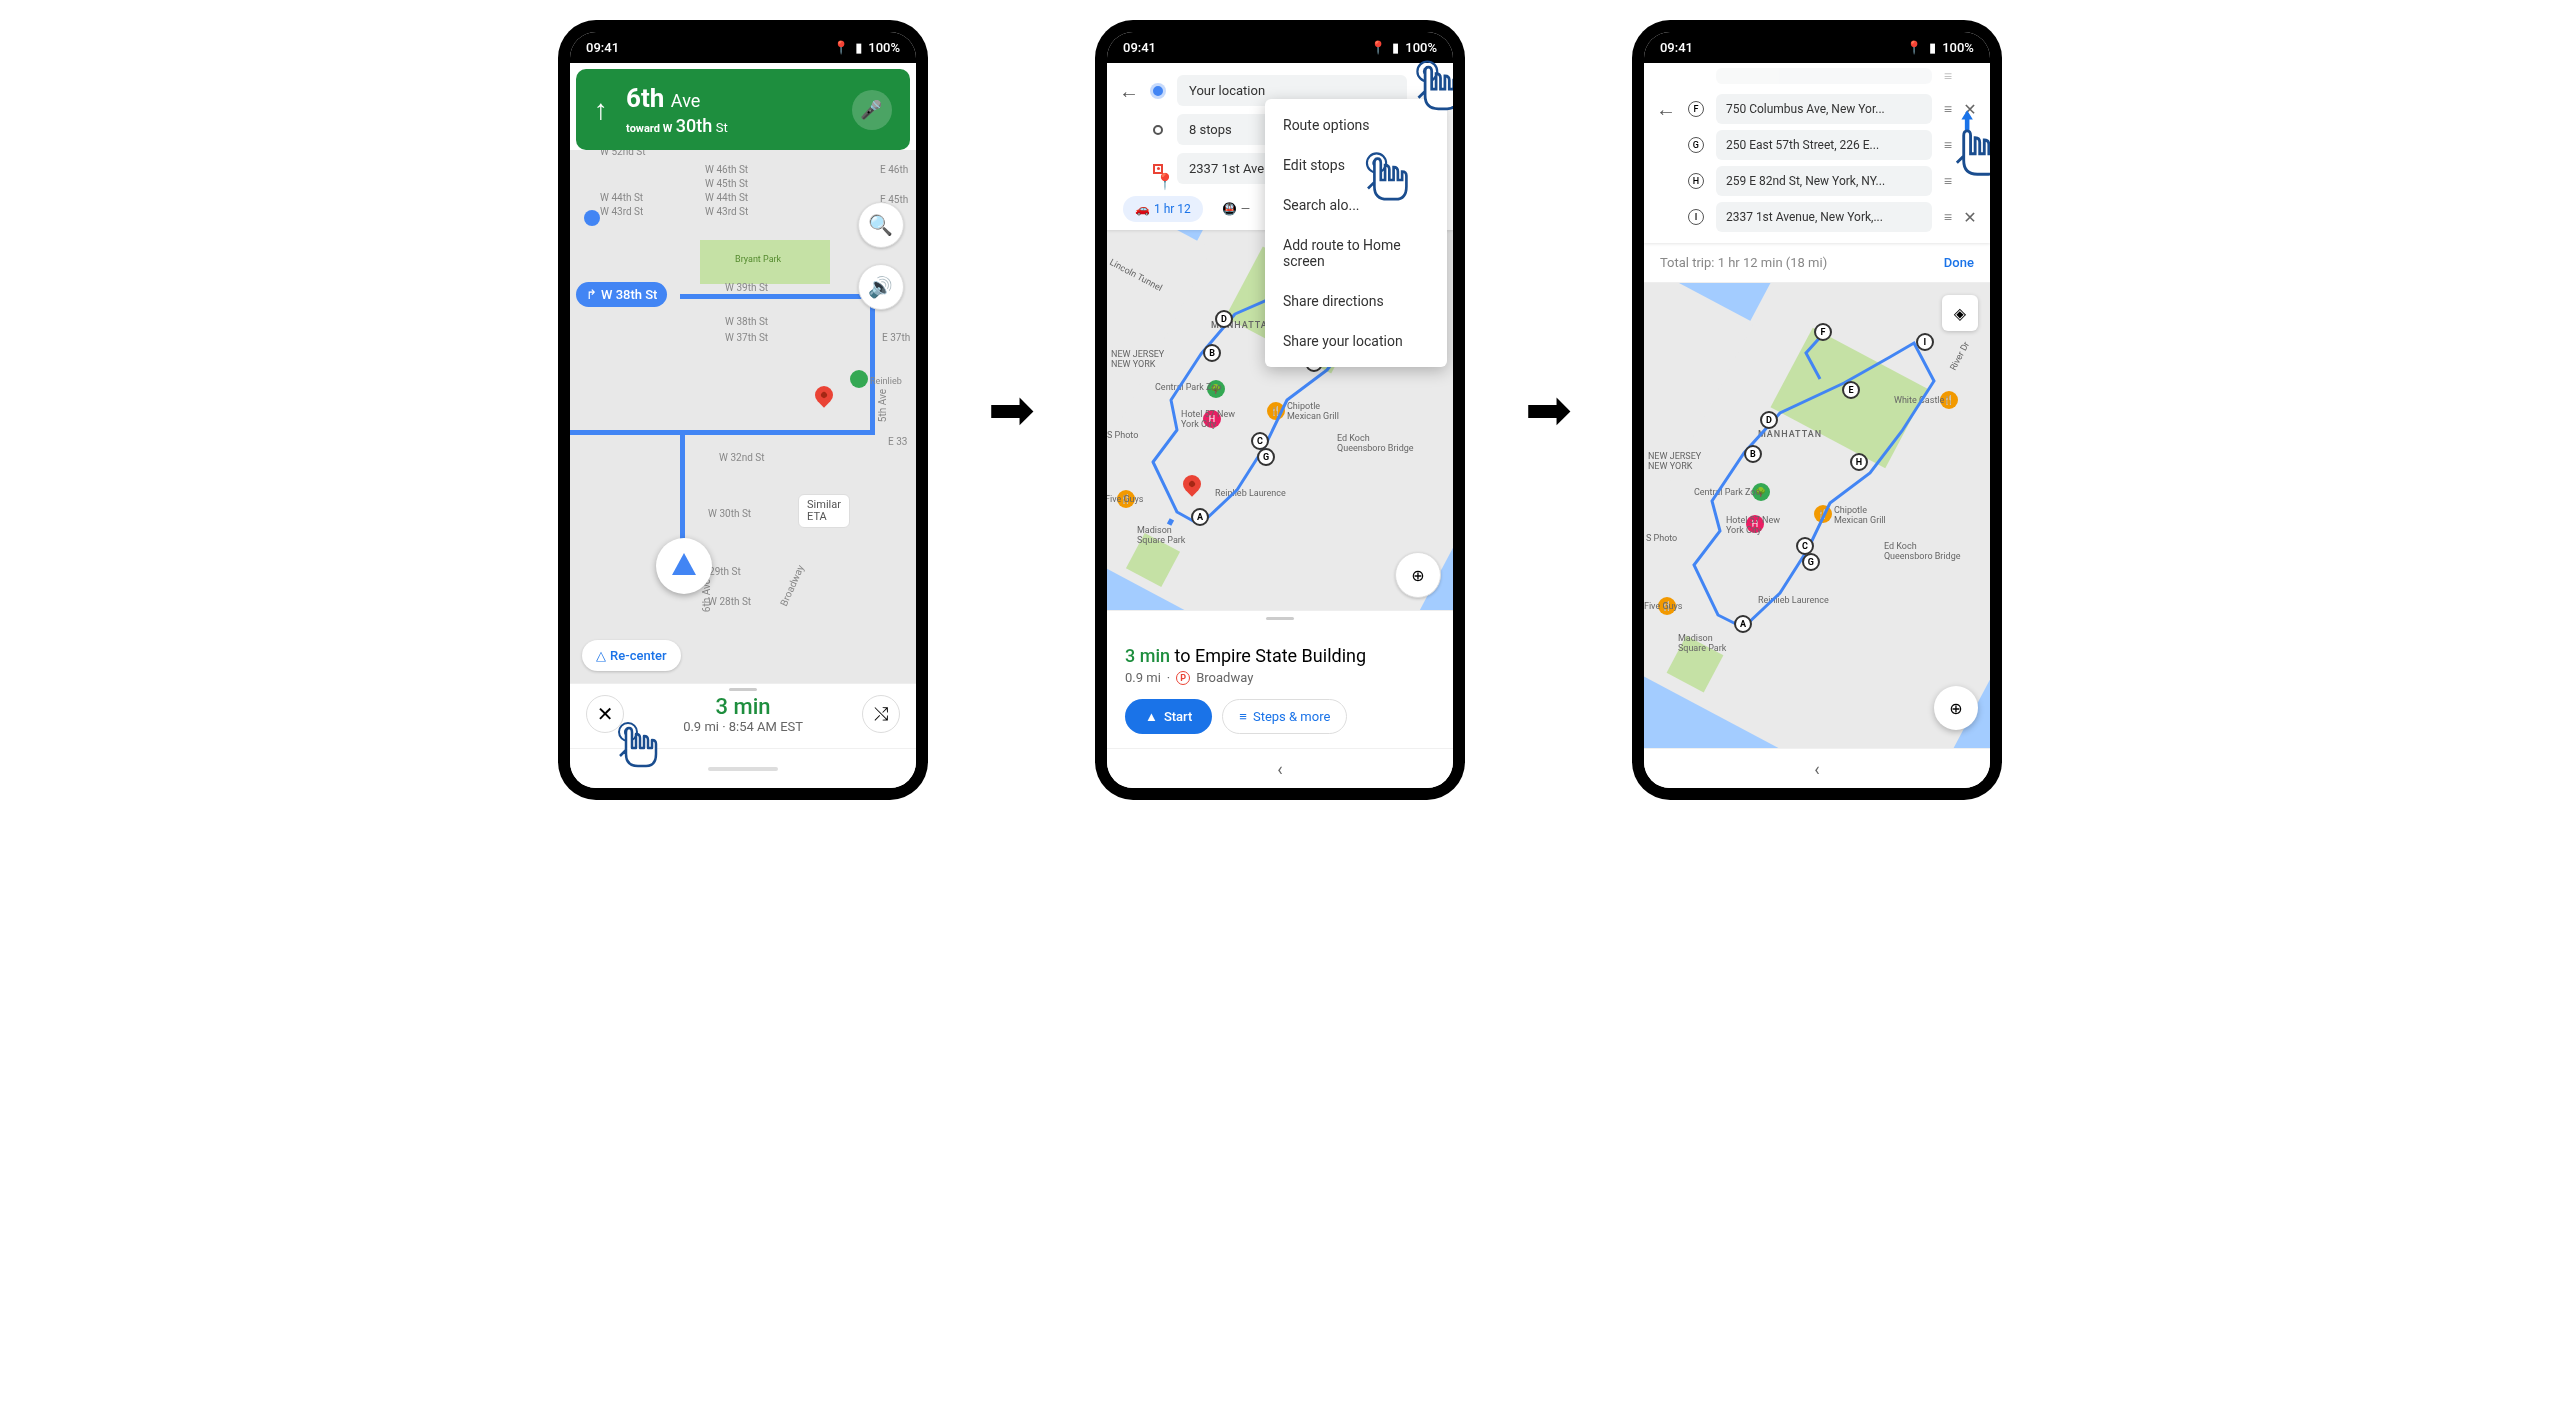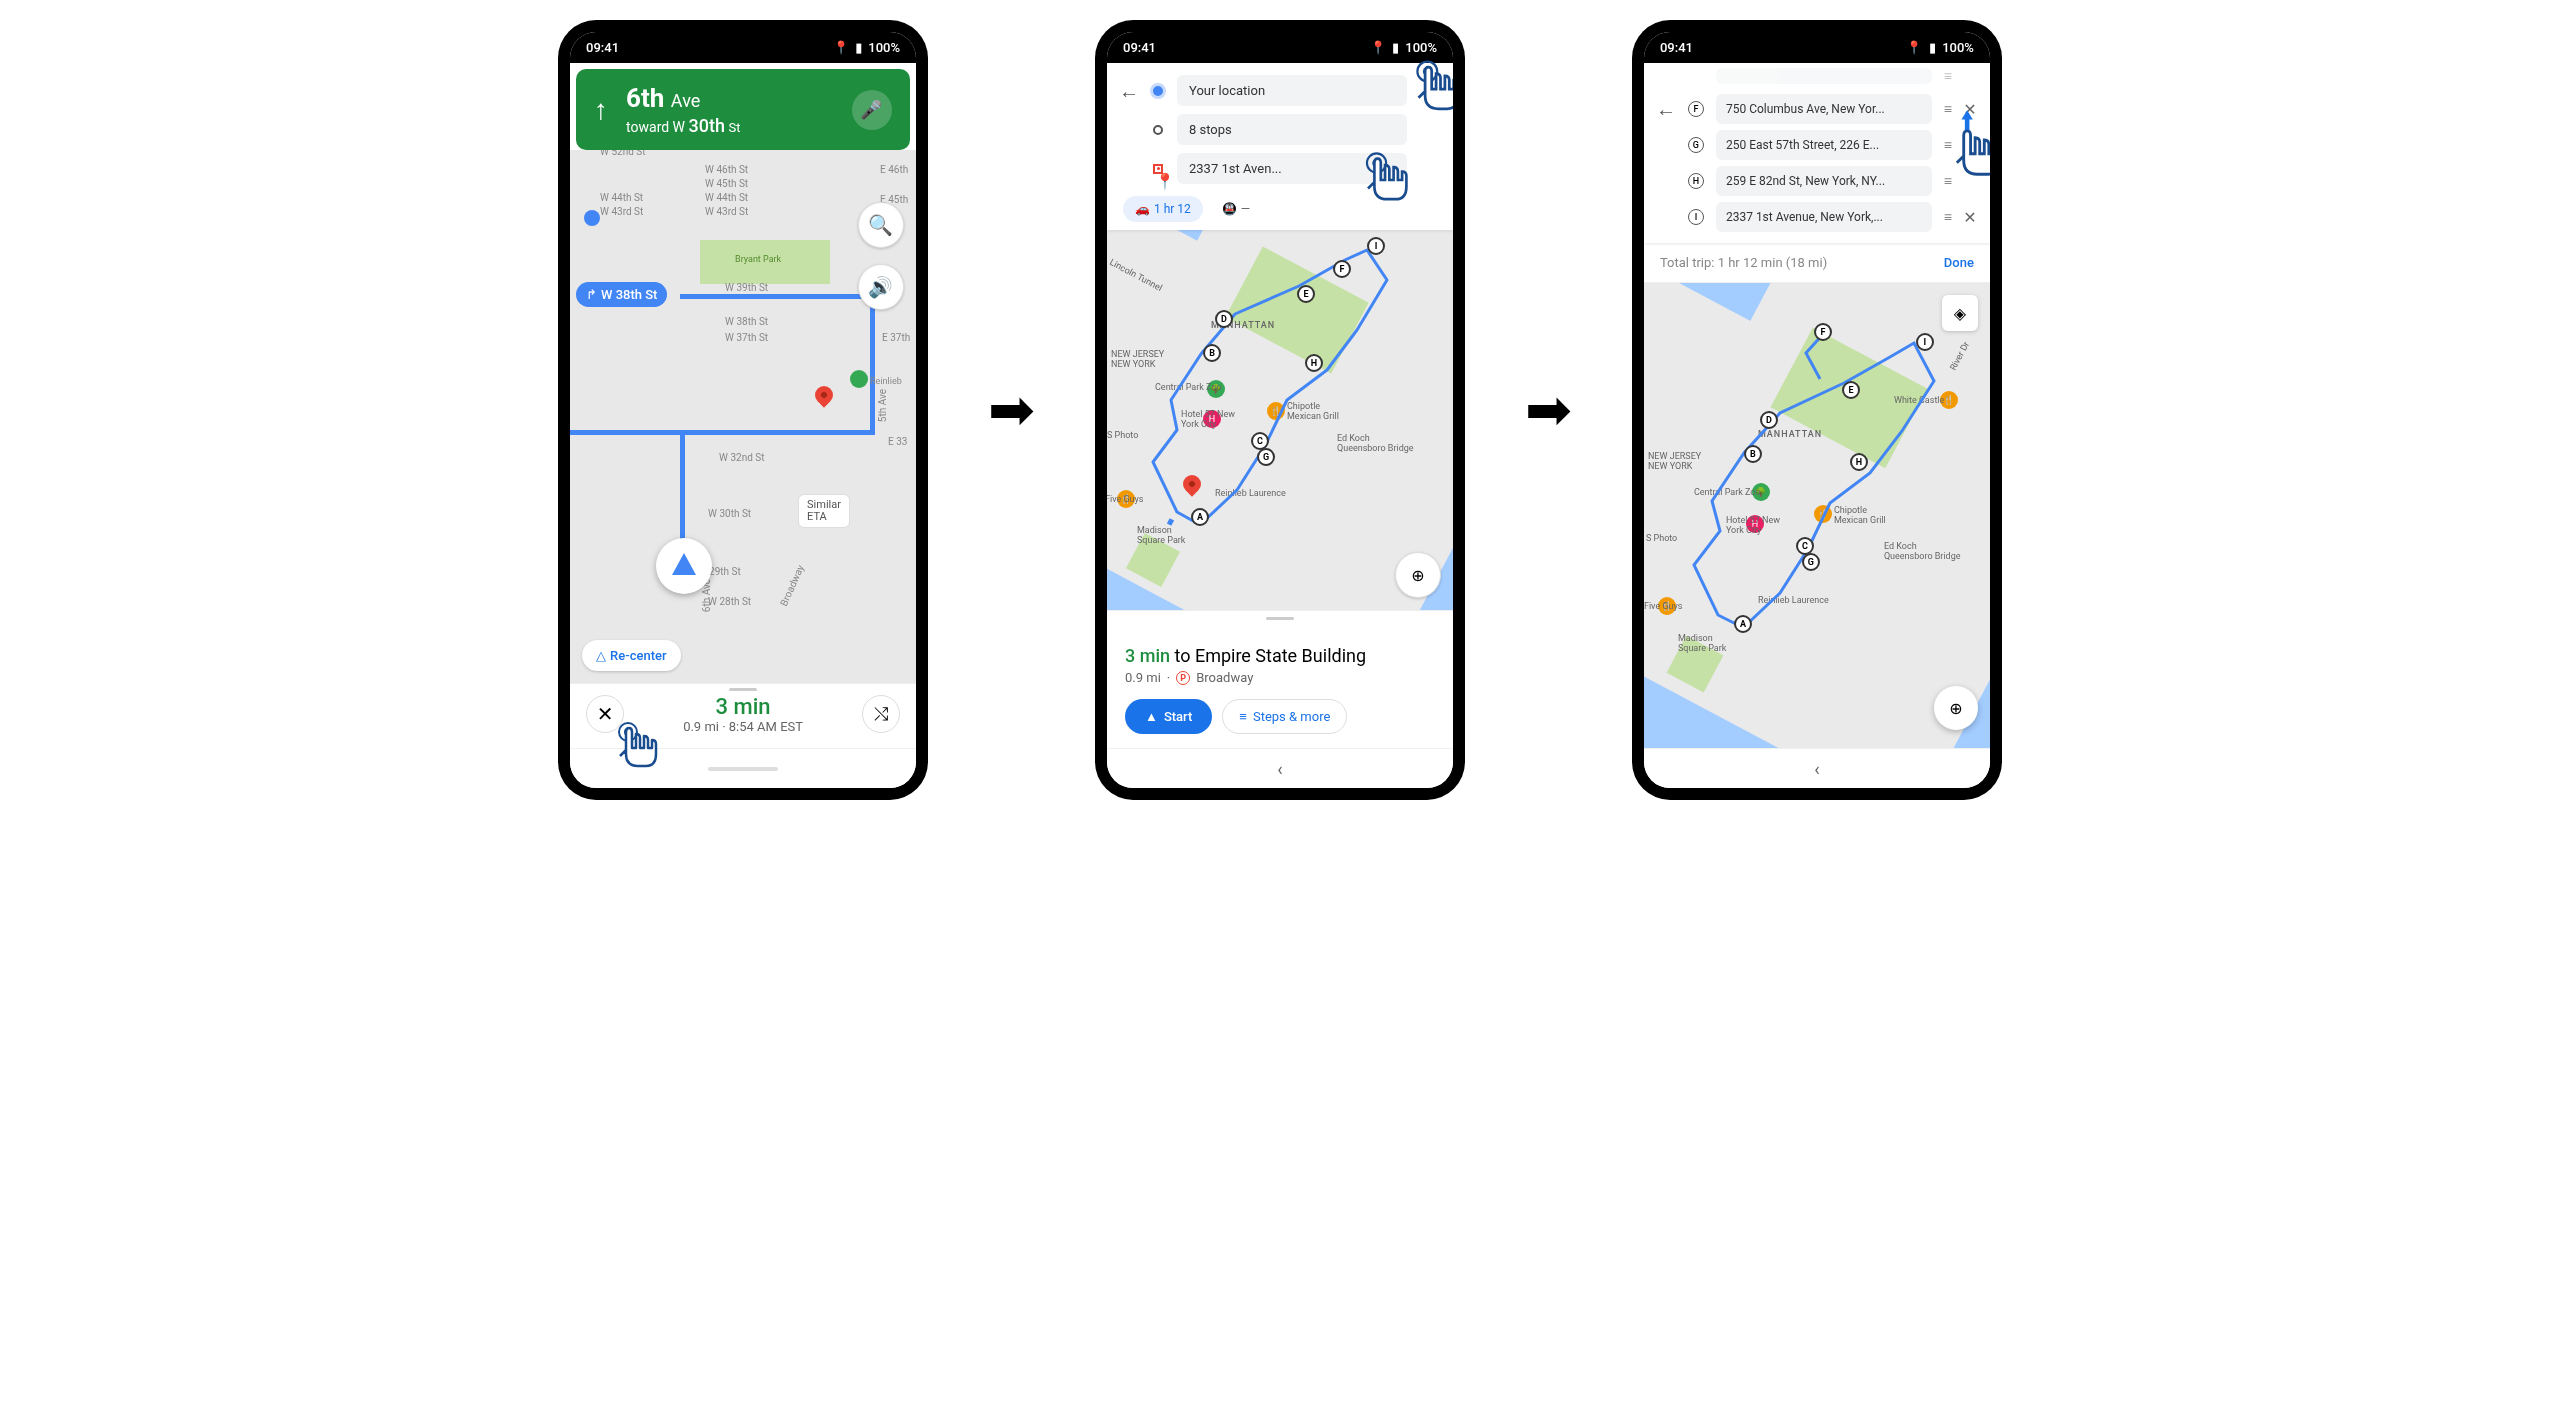--- a/index.html
+++ b/index.html
@@ -103,21 +103,21 @@
         <span>100%</span>
       </div>
     </div>
     <div class="nav-card">
       <span class="nav-arrow-icon">↑</span>
       <div class="nav-text">
         <div class="street">
           <b>6th</b> <span>Ave</span>
         </div>
         <div class="toward">
-          <span style="font-size:14px;font-weight:400">toward W</span>
+          <span style="font-size:11px;font-weight:700">toward W</span>
           <span>30th</span>
           <span style="font-size:13px;font-weight:400">St</span>
         </div>
       </div>
       <div class="mic-btn">🎤</div>
     </div>
     <div class="map-area">
 
       <div class="park" style="top:90px;left:130px;width:130px;height:44px"></div>
       <div class="street-label" style="top:104px;left:165px;color:#558b2f;font-size:9px">Bryant Park</div>
@@ -218,20 +218,28 @@
         <span class="back-btn"></span>
         <span class="stop-dot end" style="border-radius:0">📍</span>
         <div class="route-field">2337 1st Aven...</div>
         <span class="menu-dots"></span>
       </div>
       <div class="mode-row">
         <div class="mode-chip active">🚗 <span>1 hr 12</span></div>
         <div class="mode-chip inactive">🚇 —</div>
       </div>
 
+      <div class="popover">
+        <div class="popover-item">Route options</div>
+        <div class="popover-item">Edit stops</div>
+        <div class="popover-item">Search alo...</div>
+        <div class="popover-item">Add route to Home screen</div>
+        <div class="popover-item">Share directions</div>
+        <div class="popover-item">Share your location</div>
+      </div>
     </div>
     <div class="map-area" style="background:#eaeaea">
       <div class="water" style="top:0;left:0;width:100%;height:100%;background:#a3ccff"></div>
       <div class="land" style="top:-80px;left:30px;width:370px;height:500px;transform:rotate(28deg);background:#eaeaea"></div>
       <div class="land" style="top:-40px;left:-130px;width:180px;height:280px;transform:rotate(28deg)"></div>
 
       <div class="park" style="top:40px;left:130px;width:120px;height:80px;transform:rotate(28deg)"></div>
       <div class="park" style="top:310px;left:26px;width:40px;height:40px;transform:rotate(28deg)"></div>
 
       <div class="poi-label" style="top:90px;left:104px;font-weight:500;letter-spacing:1px">MANHATTAN</div>

